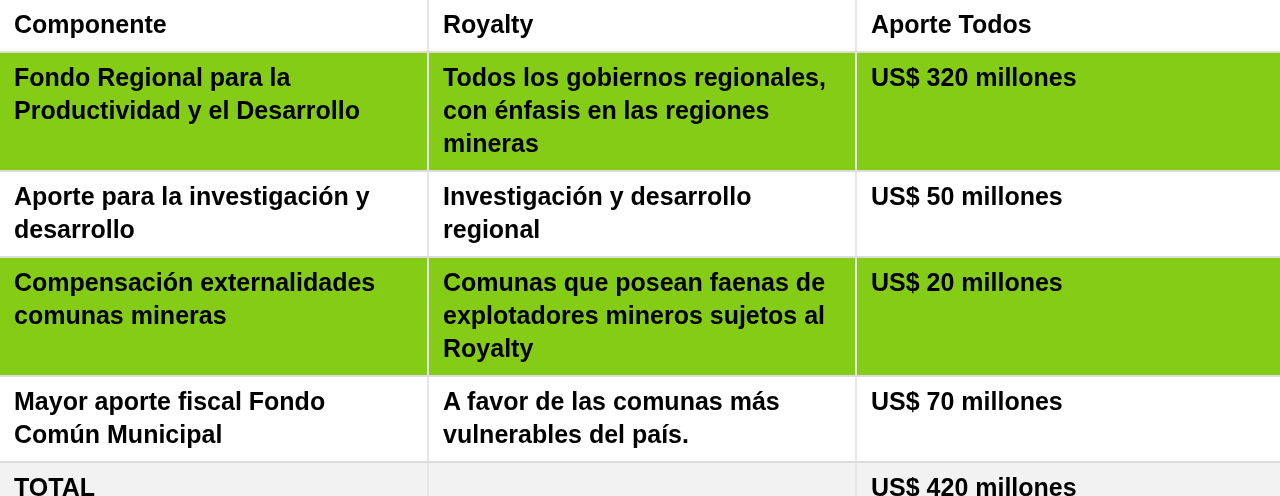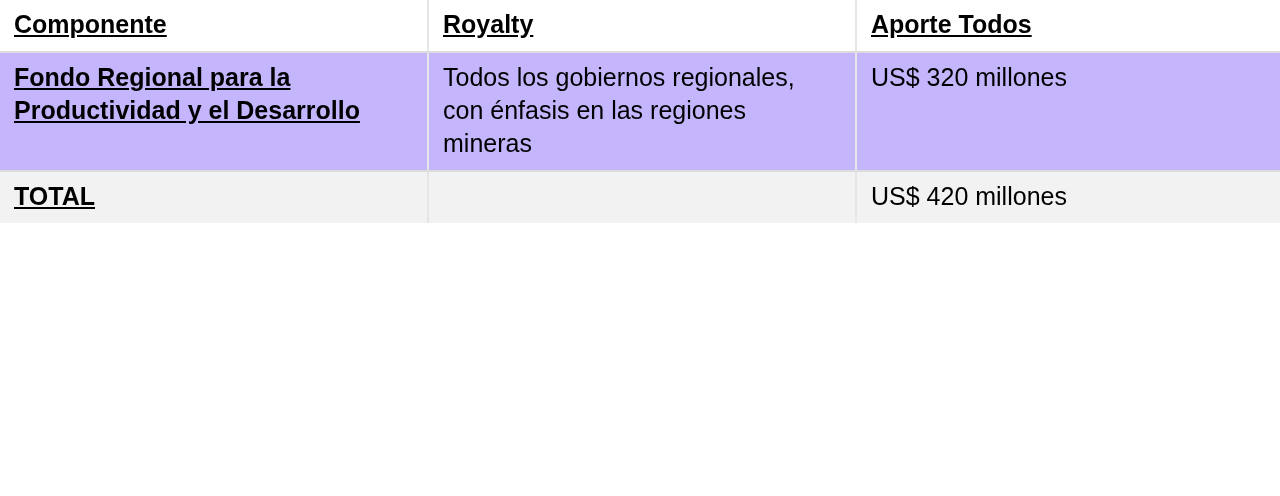--- a/index.html
+++ b/index.html
@@ -43,31 +43,30 @@
     font-weight: bold;
     background: #ffffff;
     border-top: none;
   }
   
   table.data-table td.col2, table.data-table th.col2,
   table.data-table td.col3, table.data-table th.col3 {
     border-left: 2px solid #e6e6e6;
   }
   tr.shaded td {
-    background: #c4b5fd;
+    background: #84cc16;
   }
   tr.plain td {
     background: #ffffff;
   }
   td.bold-cell, th {
     font-weight: bold;
-    text-decoration: underline;
   }
   td.normal-cell {
-    font-weight: normal;
+    font-weight: bold;
   }
   tr.total-row td {
     background: #f2f2f2;
     border-bottom: none;
   }
 </style>
 </head>
 <body>
 
 <div class="table-wrap">
@@ -83,20 +82,35 @@
         <th class="col2">Royalty</th>
         <th class="col3">Aporte Todos</th>
       </tr>
     </thead>
     <tbody>
       <tr class="shaded">
         <td class="col1 bold-cell">Fondo Regional para la Productividad y el Desarrollo</td>
         <td class="col2 normal-cell">Todos los gobiernos regionales, con énfasis en las regiones mineras</td>
         <td class="col3 normal-cell">US$ 320 millones</td>
       </tr>
+      <tr class="plain">
+        <td class="col1 bold-cell">Aporte para la investigación y desarrollo</td>
+        <td class="col2 normal-cell">Investigación y desarrollo regional</td>
+        <td class="col3 normal-cell">US$ 50 millones</td>
+      </tr>
+      <tr class="shaded">
+        <td class="col1 bold-cell">Compensación externalidades comunas mineras</td>
+        <td class="col2 normal-cell">Comunas que posean faenas de explotadores mineros sujetos al Royalty</td>
+        <td class="col3 normal-cell">US$ 20 millones</td>
+      </tr>
+      <tr class="plain">
+        <td class="col1 bold-cell">Mayor aporte fiscal Fondo Común Municipal</td>
+        <td class="col2 normal-cell">A favor de las comunas más vulnerables del país.</td>
+        <td class="col3 normal-cell">US$ 70 millones</td>
+      </tr>
       <tr class="total-row">
         <td class="col1 bold-cell">TOTAL</td>
         <td class="col2 normal-cell"></td>
         <td class="col3 normal-cell">US$ 420 millones</td>
       </tr>
     </tbody>
   </table>
 </div>
 
 </body></html>

